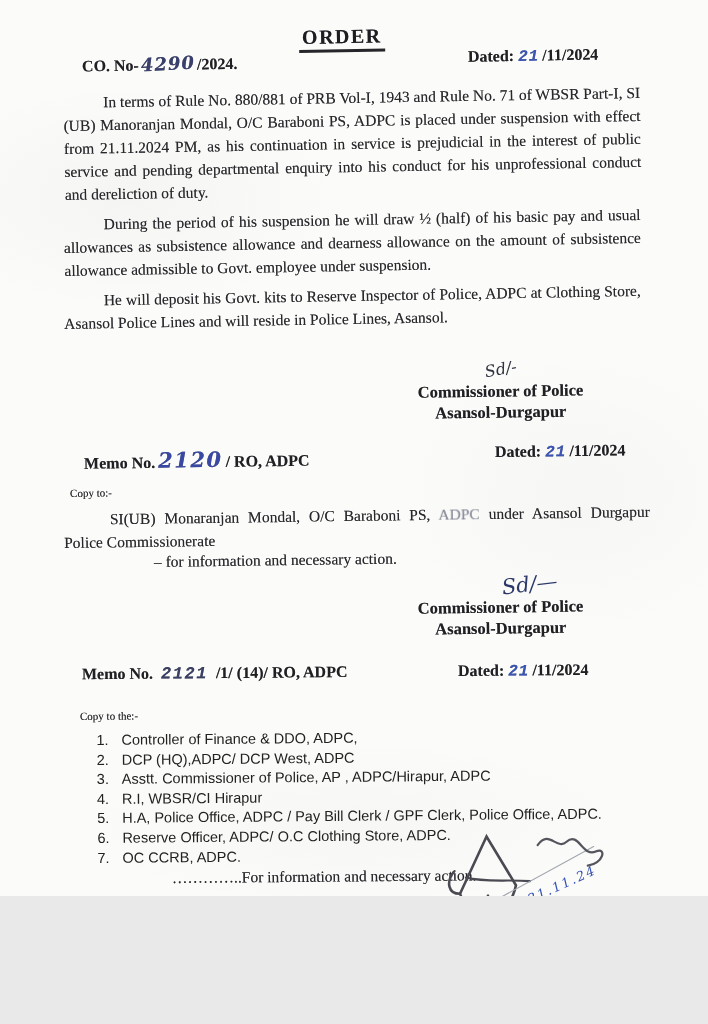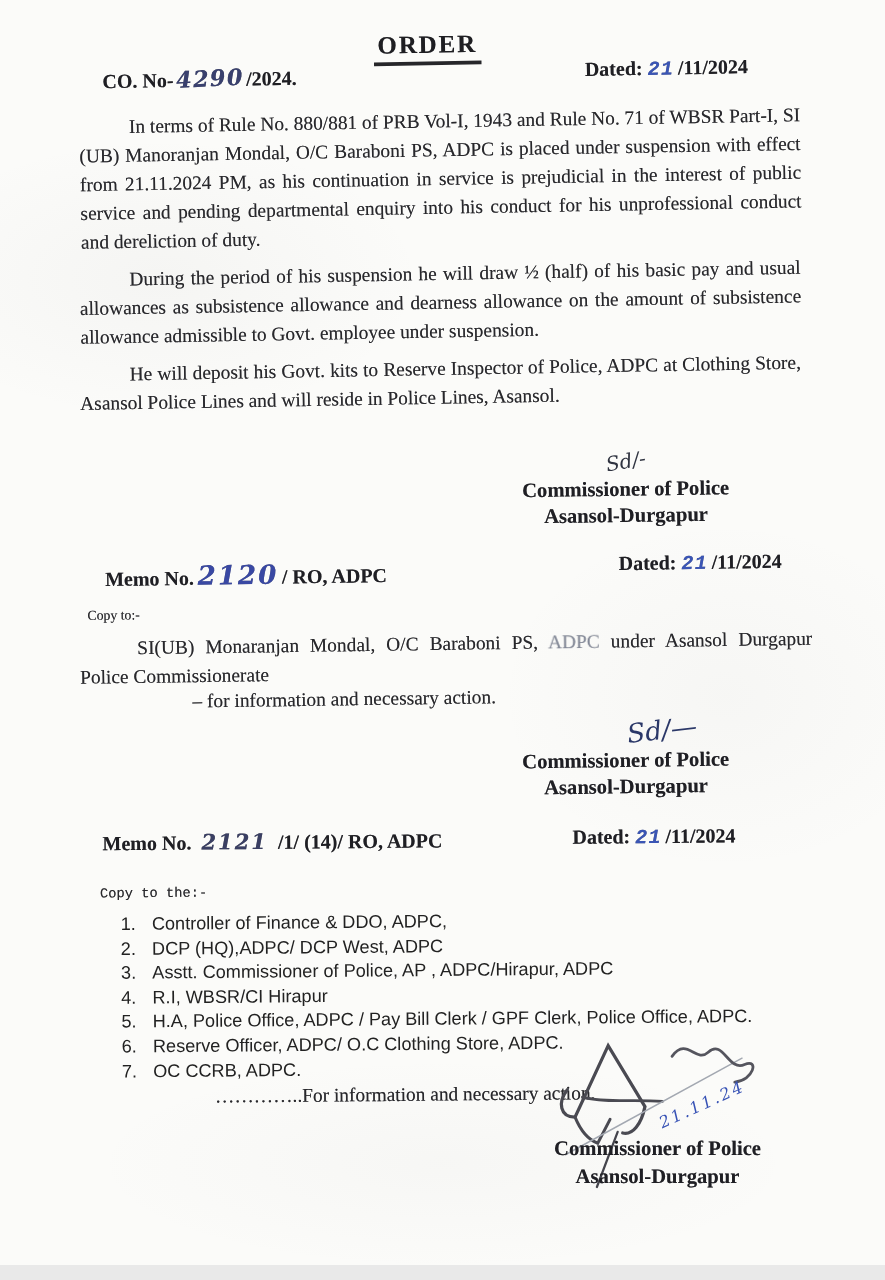--- a/index.html
+++ b/index.html
@@ -1,17 +1,17 @@
 <!DOCTYPE html>
 <html><head>
 <meta charset="utf-8">
 <style>
   html,body{margin:0;padding:0;background:#e9e9e9;}
   .page{
-    position:relative;width:708px;height:1012px;overflow:hidden;
+    position:relative;width:708px;height:896px;overflow:hidden;
     font-family:"Liberation Serif",serif;color:#26262a;
     background:
       radial-gradient(ellipse 300px 160px at 18% 22%, rgba(130,130,130,0.05), transparent 70%),
       radial-gradient(ellipse 260px 200px at 82% 55%, rgba(130,130,130,0.04), transparent 70%),
       radial-gradient(ellipse 400px 120px at 50% 92%, rgba(140,140,140,0.04), transparent 70%),
       #fbfbf9;
   }
   .abs{position:absolute;}
   .b{font-weight:700;color:#1f1f24;}
   .soft{text-shadow:0 0 0.5px rgba(35,35,40,0.55);}
@@ -25,21 +25,21 @@
   }
   .row{left:0;top:0;width:708px;height:24px;}
   .para{
     left:64px;width:577px;font-size:15.5px;line-height:23px;
     text-align:justify;text-indent:40px;color:#28282c;
   }
   .hw{font-family:"DejaVu Serif",serif;font-style:italic;display:inline-block;}
   .hw-co{color:#39406e;font-size:18px;letter-spacing:1px;transform:rotate(-2deg);margin:0 2px;}
   .hw-day{color:#3a55b5;font-size:16px;letter-spacing:1px;margin:0 3px 0 4px;font-family:Liberation Mono, monospace;}
   .hw-m1{color:#3948a3;font-size:21px;letter-spacing:1.5px;margin:0 3px;}
-  .hw-m2{color:#3a3f63;font-size:17px;letter-spacing:1.5px;margin:0 8px;}
+  .hw-m2{color:#3a3f63;font-size:17px;letter-spacing:1.5px;margin:0 8px;font-family:Liberation Mono, monospace;}
 
   .sig-block{width:205px;text-align:center;line-height:21px;}
   .sig-line{font-weight:700;font-size:16.5px;color:#1f1f24;}
   .sd1{font-family:"DejaVu Serif",serif;font-style:italic;color:#2f3340;font-size:16px;
        display:inline-block;transform:rotate(-9deg);margin-bottom:1px;}
   .sd2{font-family:"DejaVu Serif",serif;font-style:italic;color:#2b3868;font-size:21px;
        display:inline-block;transform:rotate(-6deg);margin-left:58px;margin-bottom:-3px;}
 
   .memo-left{position:absolute;font-size:16px;}
   .copy-head{font-size:11px;color:#28282c;}
@@ -99,21 +99,21 @@
     <span class="sd2">Sd/—</span>
     <div class="sig-line soft">Commissioner of Police</div>
     <div class="sig-line soft">Asansol-Durgapur</div>
   </div>
 
   <div class="abs row tilt3" style="top:666px;">
     <span class="memo-left b soft" style="left:82px;"><span>Memo No.</span><span class="hw hw-m2">2121</span><span>/1/ (14)/ RO, ADPC</span></span>
     <span class="abs b soft" style="left:458px;font-size:16px;"><span>Dated:</span><span class="hw hw-day">21</span><span>/11/2024</span></span>
   </div>
 
-  <div class="abs copy-head soft tilt3" style="left:80px;top:710px;font-family:Liberation Mono, monospace;">Copy to the:-</div>
+  <div class="abs copy-head soft tilt3" style="left:80px;top:710px;">Copy to the:-</div>
   <div class="abs dist tilt3" style="left:97px;top:731px;">
     <div class="li-row">
         <span class="li-no">1.</span>
         <span class="li-gap"></span>
         <span>Controller of Finance &amp; DDO, ADPC,</span>
       </div>
     <div class="li-row">
         <span class="li-no">2.</span>
         <span class="li-gap"></span>
         <span>DCP (HQ),ADPC/ DCP West, ADPC</span>

